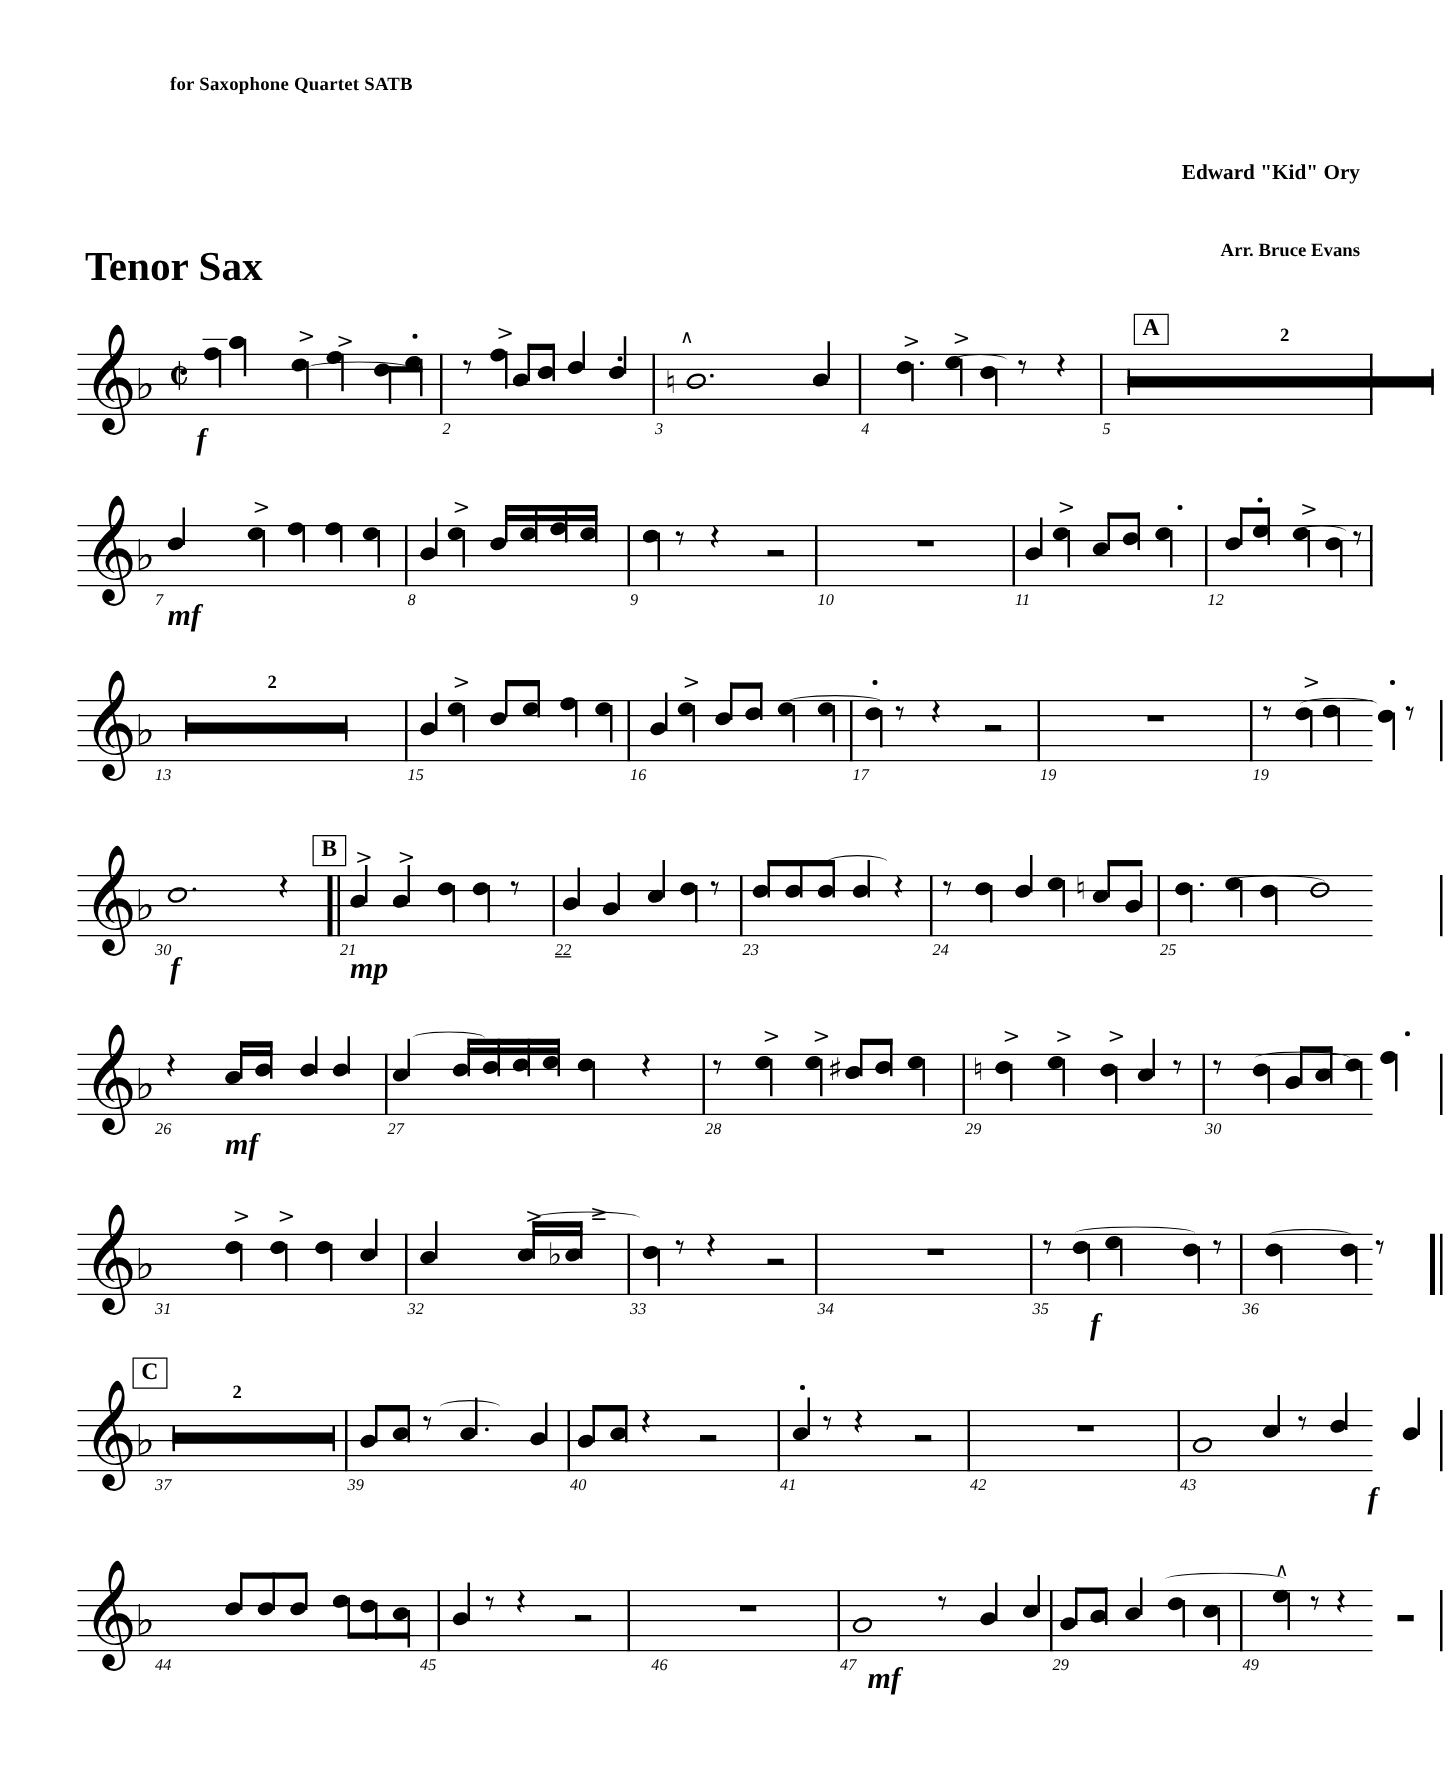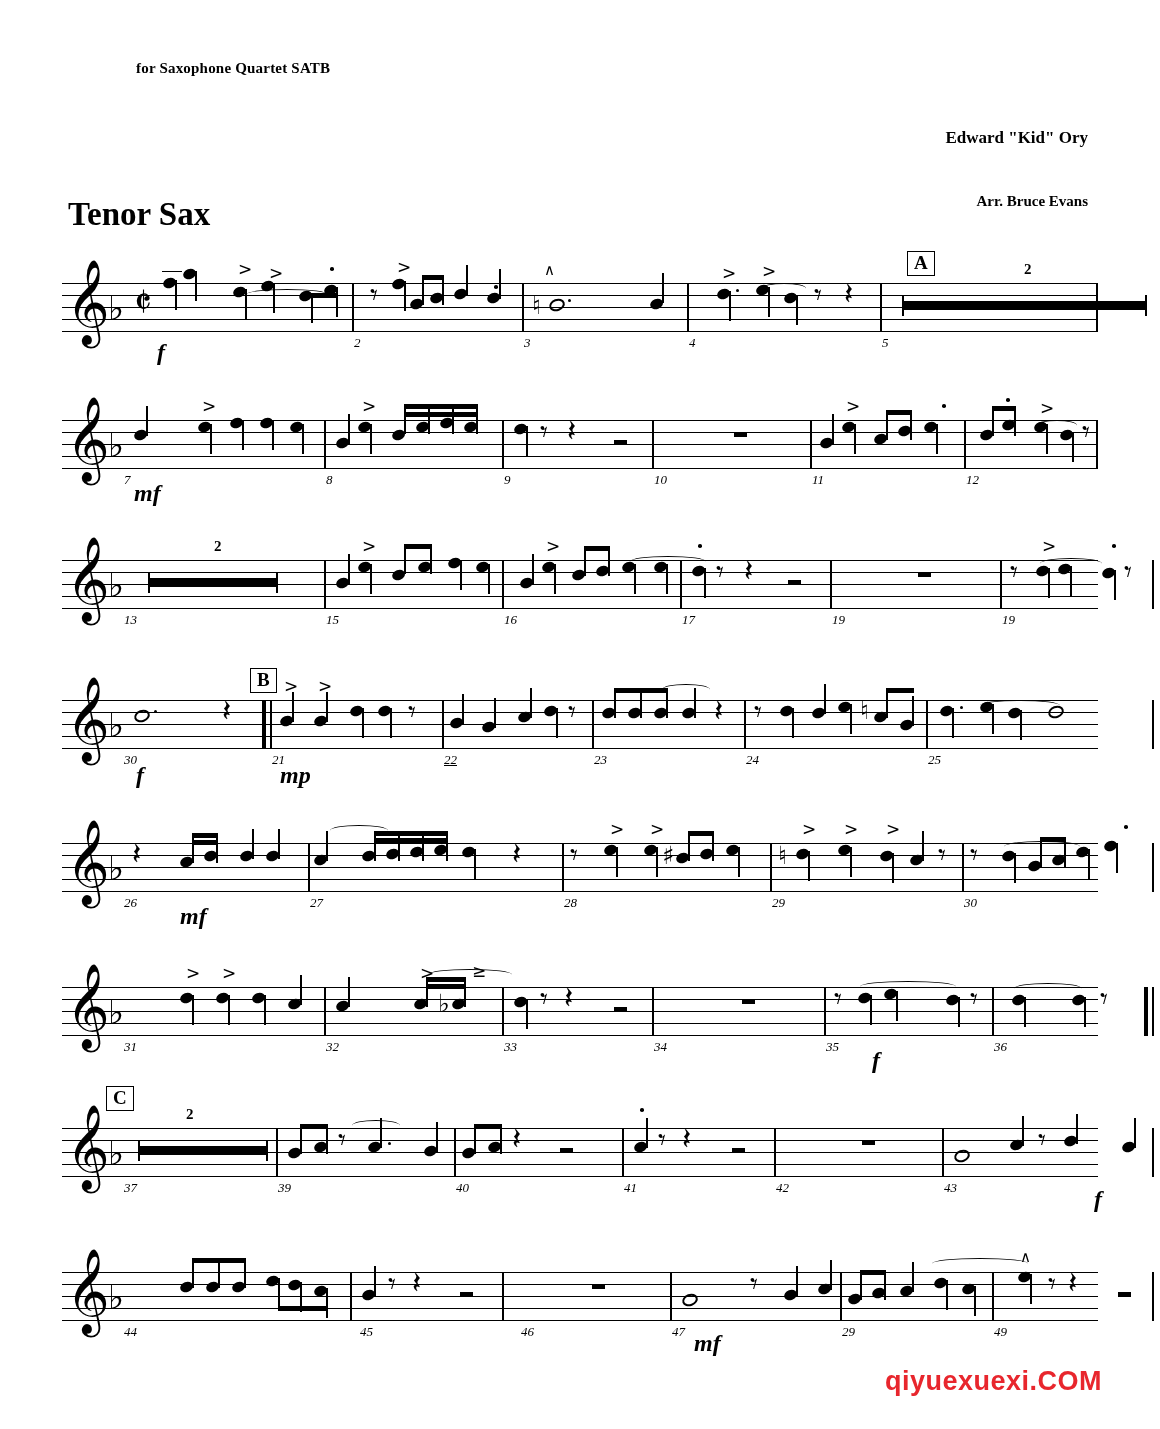--- a/index.html
+++ b/index.html
@@ -904,21 +904,21 @@
     <div class="beam" style="left:130px; top:-14px; width:54px;"></div>
     <div class="nh" style="left:204px; top:4px;"></div>
     <div class="stem" style="left:216px; top:6px;"></div>
     <div class="nh" style="left:226px; top:8px;"></div>
     <div class="stem" style="left:238px; top:10px;"></div>
     <div class="nh" style="left:252px; top:14px;"></div>
     <div class="stem" style="left:264px; top:16px;"></div>
     <div class="beam" style="left:216px; top:34px; width:50px;"></div>
 
     <div class="barline" style="left:288px;"></div>
-    <div class="measure-num" style="left:298px;">45</div>
+    <div class="measure-num" style="left:274px;">45</div>
 
     <div class="nh" style="left:300px; top:18px;"></div>
     <div class="stem" style="left:312px; top:-6px;"></div>
     <div class="rest" style="left:326px; top:-3px;">𝄾</div>
     <div class="rest" style="left:350px; top:-4px;">𝄽</div>
     <div class="rest-half" style="left:398px; top:20px;"></div>
 
     <div class="barline" style="left:440px;"></div>
     <div class="measure-num" style="left:442px;margin-left:17px;">46</div>
     <div class="rest-half" style="left:530px; top:12px;"></div>
@@ -956,17 +956,14 @@
 
     <div class="nh" style="left:956px; top:0px;"></div>
     <div class="stem" style="left:968px; top:2px;"></div>
     <div class="rest" style="left:986px; top:-3px;">𝄾</div>
     <div class="rest" style="left:1006px; top:-4px;">𝄽</div>
     <div class="rest-half" style="left:1056px; top:20px;"></div>
 
     <div class="barline" style="left:1090px;"></div>
   </div>
 
-  <div class="watermark">
-    <span class="q">q</span><span class="rest-txt">iyuexuexi.COM</span>
-  </div>
 
 </div>
 
 </body></html>

